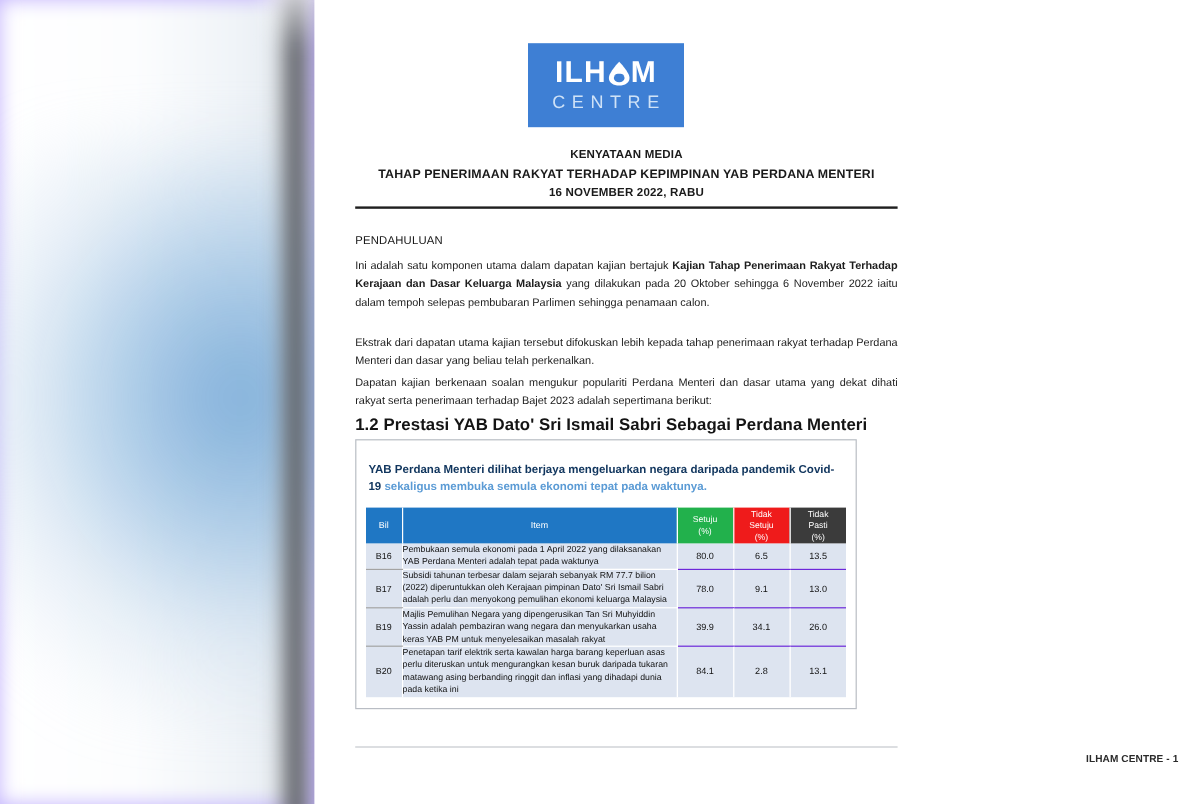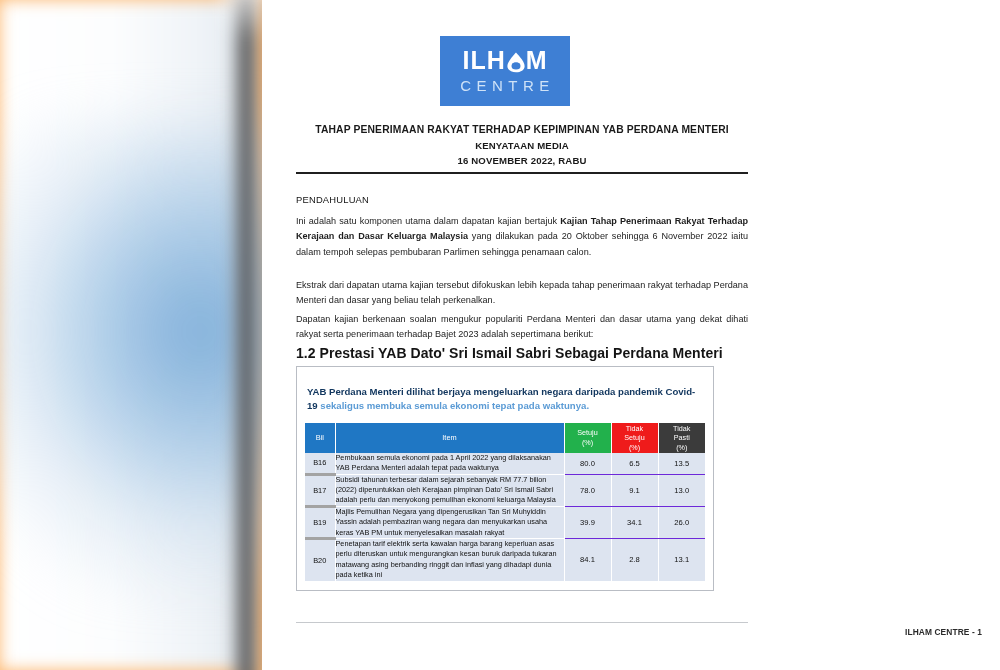--- a/index.html
+++ b/index.html
@@ -9,21 +9,21 @@
     height: 670px;
     overflow: hidden;
     background: #ffffff;
     font-family: "Liberation Sans", sans-serif;
   }
 
   #stage {
     position: relative;
     width: 1000px;
     height: 670px;
-    background: #fdba74;
+    background: #c4b5fd;
     overflow: hidden;
   }
 
   
   .bg-blue-wash {
     position: absolute;
     left: -40px;
     top: 120px;
     width: 320px;
     height: 470px;
@@ -289,21 +289,21 @@
     text-align: center;
     height: 30px;
     line-height: 9.4px;
   }
 
   td.c-bil {
     background: #dde4f0;
     color: #111111;
     font-size: 7.4px;
     text-align: center;
-    border-bottom: 3px solid #a3a3a3;
+    border-bottom: 1px solid #a3a3a3;
     border-right: 1px solid #ffffff;
     padding: 4px 0;
   }
   td.c-item {
     background: #dde4f0;
     color: #111111;
     font-size: 7.3px;
     line-height: 10.4px;
     text-align: left;
     padding: 4px 7px 4px 5px;
@@ -373,22 +373,22 @@
               <path d="M11 1.5 C11 1.5 2.4 10.2 2.4 15.0 C2.4 19.0 6.2 21.3 11 21.3 C15.8 21.3 19.6 19.0 19.6 15.0 C19.6 10.2 11 1.5 11 1.5 Z" fill="#ffffff"></path>
               <ellipse cx="11" cy="15.1" rx="4.5" ry="3.5" fill="#3e7fd4"></ellipse>
               <path d="M7.3 12.6 C8.6 11.0 13.4 11.0 14.7 12.6 L14.7 13.3 C13.4 12.1 8.6 12.1 7.3 13.3 Z" fill="#3e7fd4"></path>
             </svg>
           </span><span>M</span></div>
         <div class="logo-centre">CENTRE</div>
       </div>
     </div>
 
     <div class="title-block">
+      <div class="title-line">KENYATAAN MEDIA</div>
       <div class="title-line t2">TAHAP PENERIMAAN RAKYAT TERHADAP KEPIMPINAN YAB PERDANA MENTERI</div>
-      <div class="title-line">KENYATAAN MEDIA</div>
       <div class="title-line">16 NOVEMBER 2022, RABU</div>
     </div>
 
     <div class="rule"></div>
 
     <div class="section-head">PENDAHULUAN</div>
 
     <div class="para" id="para1"><span>Ini adalah satu komponen utama dalam dapatan kajian bertajuk </span><b>Kajian Tahap Penerimaan Rakyat Terhadap Kerajaan dan Dasar Keluarga Malaysia</b><span> yang dilakukan pada 20 Oktober sehingga 6 November 2022 iaitu dalam tempoh selepas pembubaran Parlimen sehingga penamaan calon.</span></div>
 
     <div class="para" id="para2">Ekstrak dari dapatan utama kajian tersebut difokuskan lebih kepada tahap penerimaan rakyat terhadap Perdana Menteri dan dasar yang beliau telah perkenalkan.</div>

